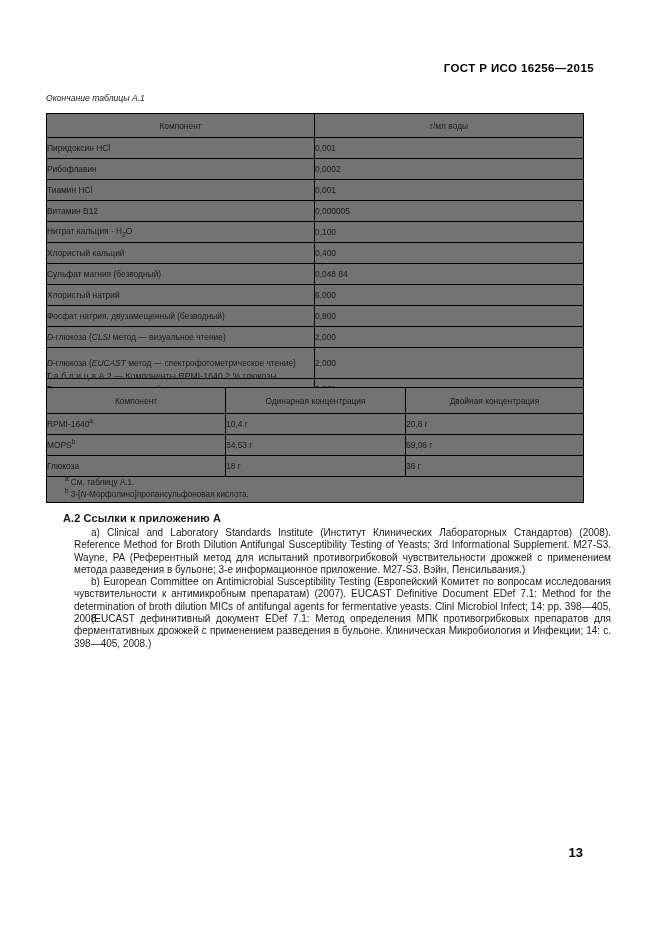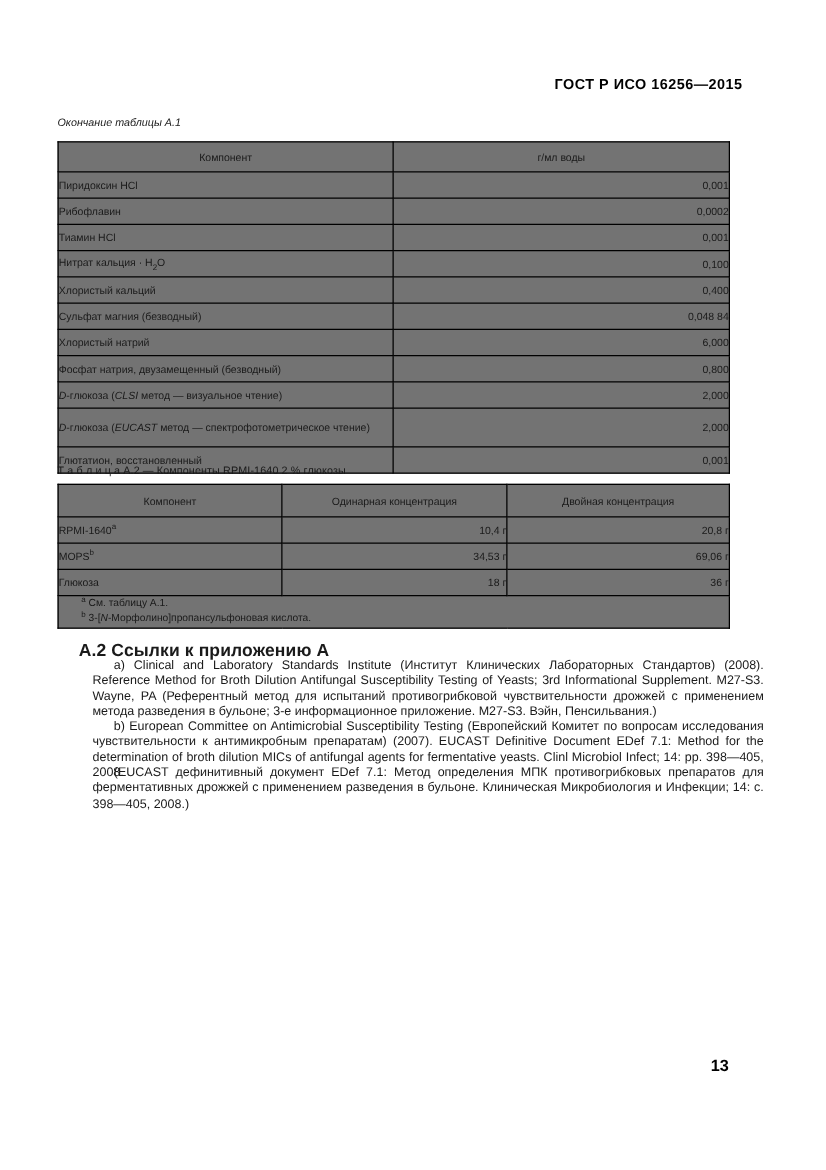--- a/index.html
+++ b/index.html
@@ -58,21 +58,21 @@
     color: #1a1a1a;
     background: #737373;
   }
   table.gtable td, table.gtable th {
     border: 1px solid #000;
     padding: 0;
     font-weight: normal;
     vertical-align: middle;
   }
   .cell-pad-l { padding: 2px 4px 2px 7px; text-align: left; }
-  .cell-c { padding: 2px 4px; text-align: right; }
+  .cell-c { padding: 2px 4px; text-align: left; }
   .hdr td { text-align: center; padding: 6px 4px; }
   .thick-bottom td { border-bottom: 2px solid #000; }
 
   
   #table-a1 { top: 113px; width: 537px; }
   #table-a1 .c1 { width: 268px; }
   #table-a1 .c2 { width: 269px; }
   #table-a1 tbody tr { height: 21px; }
   #table-a1 tbody tr.tall { height: 31px; margin-left: 44px; }
   #table-a1 thead tr { height: 24px; }
@@ -91,21 +91,21 @@
     line-height: 1.5;
   }
   .fn-line { padding-left: 18px; white-space: nowrap; }
   sup { font-size: 6.4px; vertical-align: super; line-height: 0; }
 
   
   .sec-head {
     position: absolute;
     left: 63px;
     top: 512px;
-    font-size: 14px;
+    font-size: 11px;
     font-weight: bold;
     letter-spacing: 0.1px;
   }
   .para {
     position: absolute;
     left: 62px;
     width: 537px;
     font-size: 10px;
     line-height: 12.3px;
     text-align: justify;
@@ -155,20 +155,24 @@
         <td class="cell-pad-l">Пиридоксин HCl</td>
         <td class="cell-c">0,001</td>
       </tr>
       <tr>
         <td class="cell-pad-l">Рибофлавин</td>
         <td class="cell-c">0,0002</td>
       </tr>
       <tr>
         <td class="cell-pad-l">Тиамин HCl</td>
         <td class="cell-c">0,001</td>
+      </tr>
+      <tr>
+        <td class="cell-pad-l">Витамин В12</td>
+        <td class="cell-c">0,000005</td>
       </tr>
       <tr>
         <td class="cell-pad-l">Нитрат кальция · H<sub style="font-size:6.4px">2</sub>O</td>
         <td class="cell-c">0,100</td>
       </tr>
       <tr>
         <td class="cell-pad-l">Хлористый кальций</td>
         <td class="cell-c">0,400</td>
       </tr>
       <tr>

